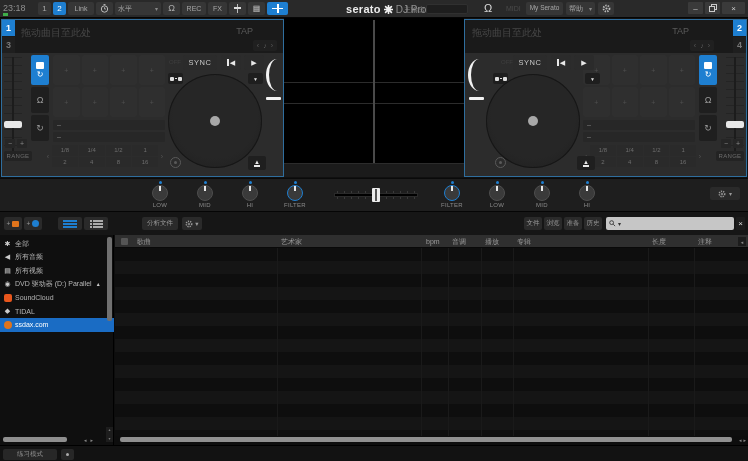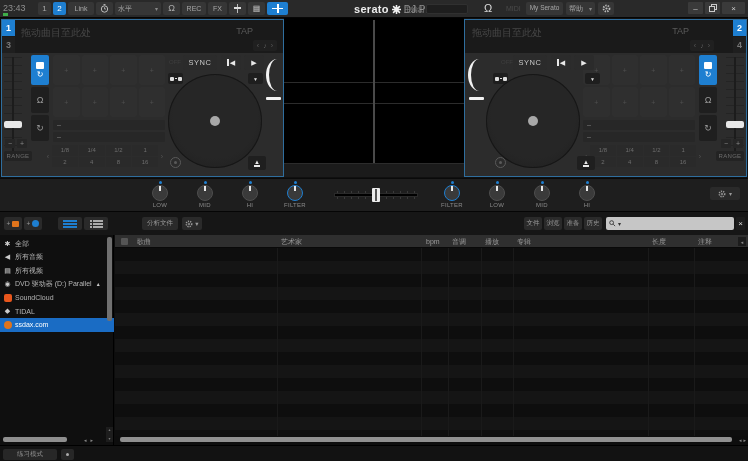--- a/index.html
+++ b/index.html
@@ -24,21 +24,21 @@
 .bfx{left:208px;width:19px}
 .bfader{left:229px;width:17px}
 .bgrid{left:248px;width:17px;font-size:8px;color:#bbb}
 .bmix{left:267px;width:21px}
 .faderico{position:relative;width:9px;height:9px}
 .faderico::before{content:"";position:absolute;left:4px;top:0;width:1px;height:9px;background:#bbb}
 .faderico::after{content:"";position:absolute;left:1px;top:3px;width:7px;height:2px;background:#ddd}
 .xfico{position:relative;width:11px;height:9px}
 .xfico::before{content:"";position:absolute;left:0;top:4px;width:11px;height:1px;background:#fff}
 .xfico::after{content:"";position:absolute;left:5px;top:0;width:2px;height:9px;background:#fff}
-.logo{position:absolute;left:354px;top:3px;display:flex;align-items:center;gap:3px}
+.logo{position:absolute;left:346px;top:3px;display:flex;align-items:center;gap:3px}
 .l1{font-size:11px;font-weight:bold;color:#ececec;letter-spacing:.3px}
 .l2{font-size:10px;color:#8f8f8f}
 .masterout{position:absolute;left:404px;top:5px;font-size:7px;color:#8a8a8a}
 .dimbox{position:absolute;left:426px;top:4px;width:42px;height:10px;background:#1e1e1e;border:1px solid #303030;border-radius:2px}
 .phones2{position:absolute;left:484px;top:2px;font-size:11px;color:#dedede}
 .midi{position:absolute;left:506px;top:5px;font-size:7px;color:#4a4a4a}
 .bmyserato{left:526px;width:37px;font-size:6.5px}
 .bhelp{left:566px;width:29px;justify-content:space-between;padding:0 3px}
 .bhelp .caret{font-size:6px;color:#888}
 .bgear{left:598px;width:16px}
@@ -199,21 +199,21 @@
 .sqbtn{position:absolute;left:61px;top:3px;width:13px;height:11px;background:#272727;border-radius:2px;display:flex;align-items:center;justify-content:center}
 .sqbtn::after{content:"";width:3px;height:3px;background:#aaa;border-radius:50%}
 svg{display:block}
 </style>
 </head>
 <body>
 
 <div class="app">
 
   <div class="titlebar">
-    <span class="time">23:43</span>
+    <span class="time">23:18</span>
     <span class="greendot"></span>
     <div class="tbtn b1">1</div>
     <div class="tbtn b2 on">2</div>
     <div class="tbtn blink">Link</div>
     <div class="tbtn bclock">
       <svg width="9" height="9" viewBox="0 0 9 9">
           <circle cx="4.5" cy="5" r="3.2" fill="none" stroke="#bbb" stroke-width="1"></circle>
           <path d="M4.5 3.2 V5 H6" fill="none" stroke="#bbb" stroke-width="0.8"></path>
           <path d="M3.5 0.6 H5.5" stroke="#bbb" stroke-width="1"></path>
         </svg>

